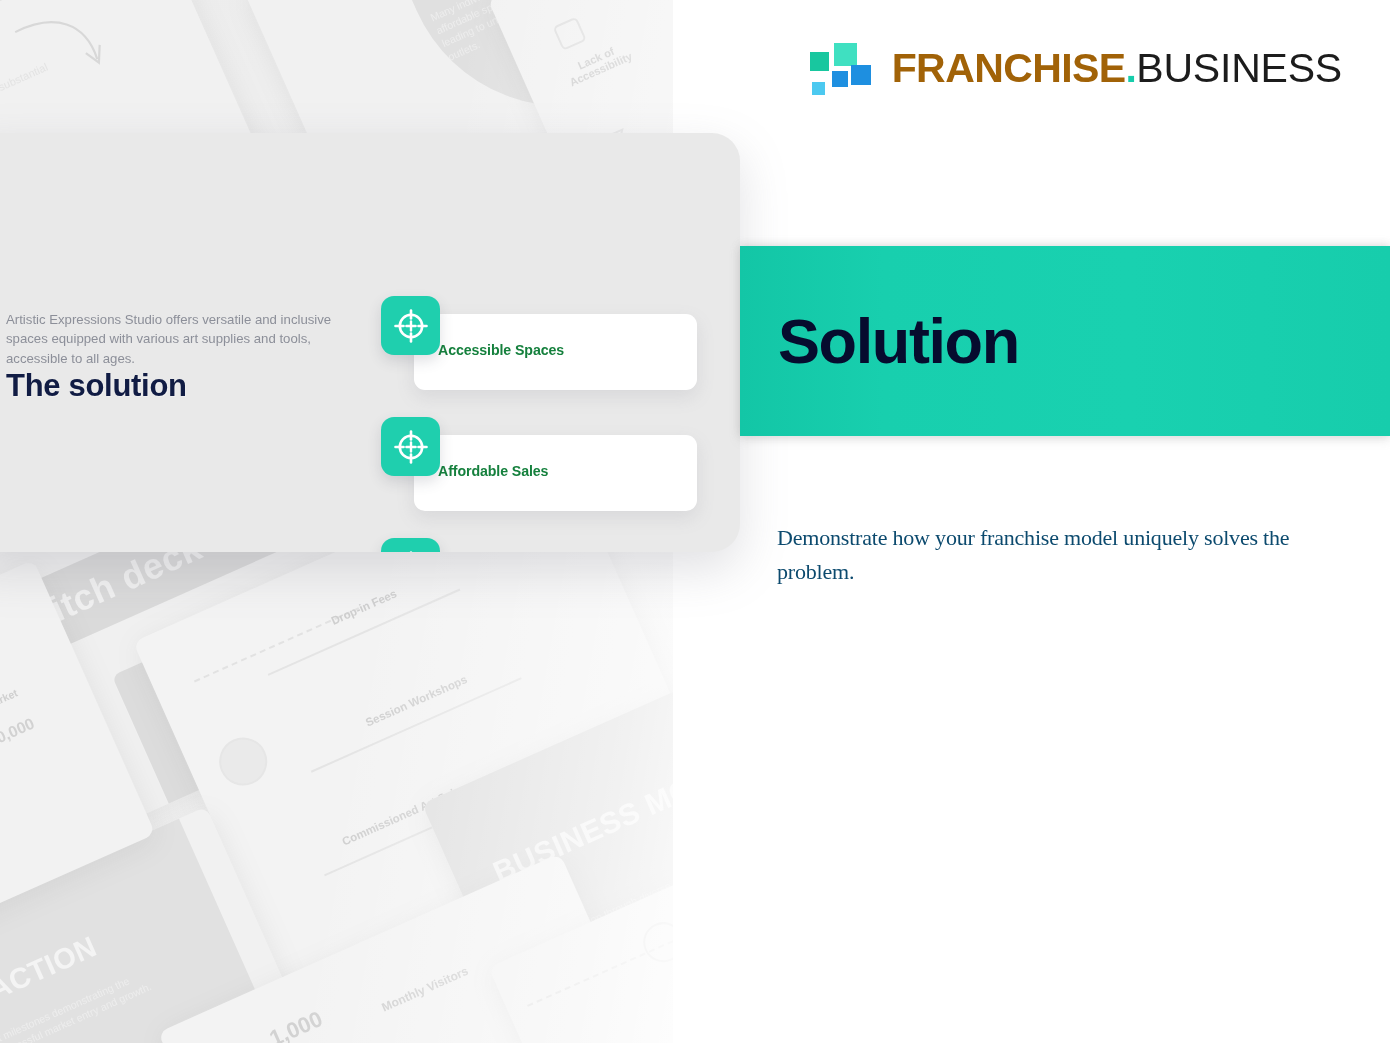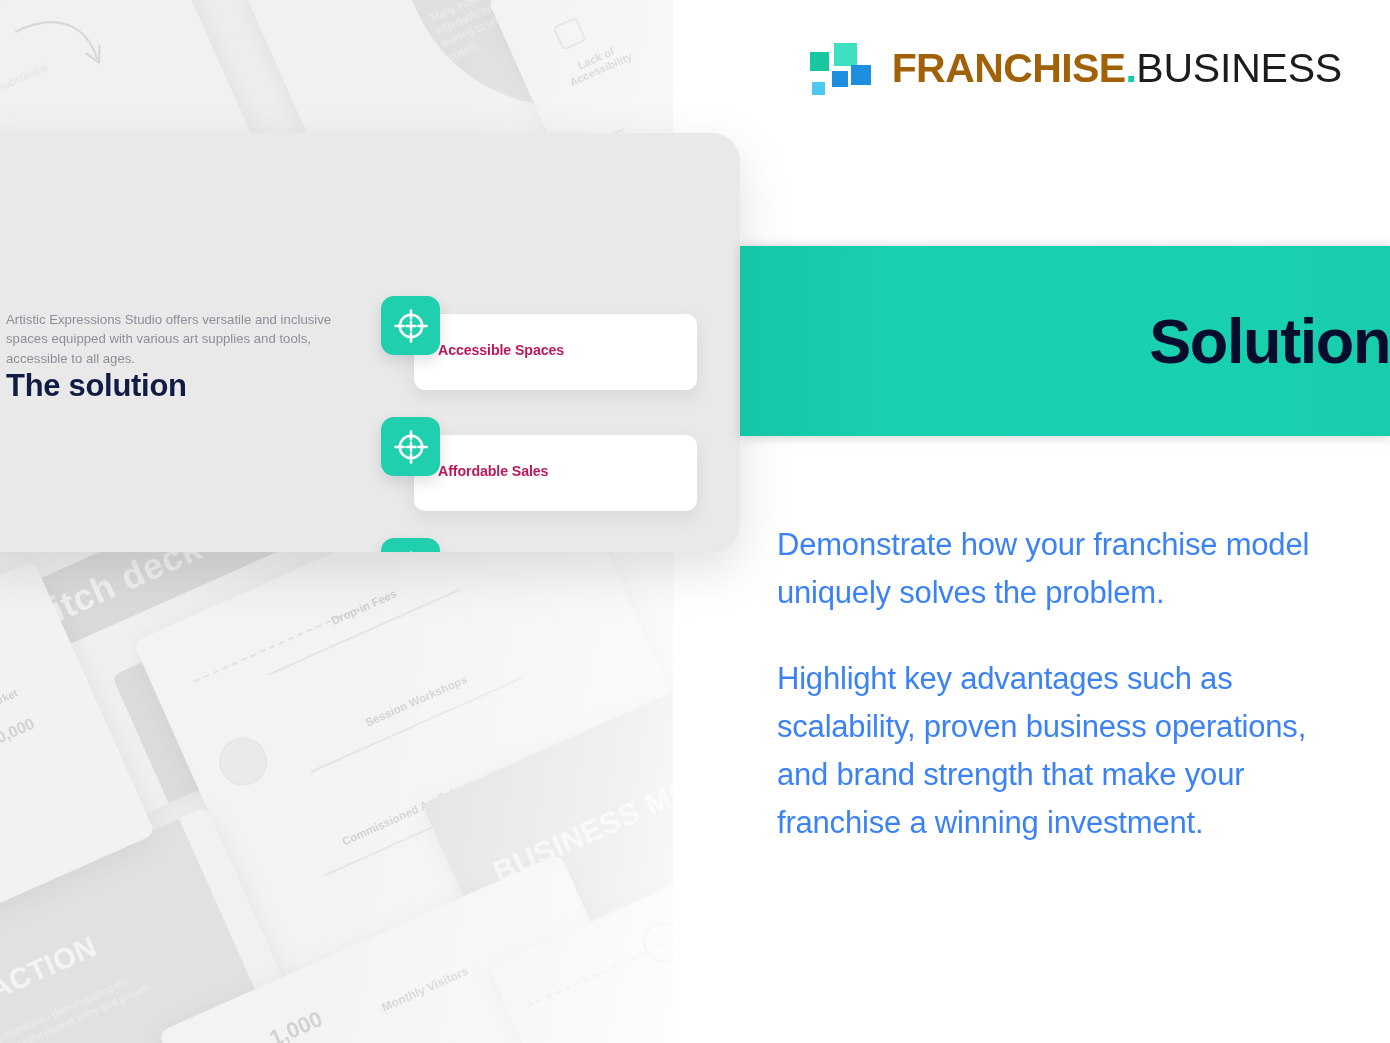--- a/index.html
+++ b/index.html
@@ -76,21 +76,21 @@
     color:#8c8f99; font-weight:400;
   }
   .feat-row{ position:absolute; }
   .feat-card{
     position:absolute; left:33px; top:18px; width:283px; height:76px;
     background:#fff; border-radius:11px;
     box-shadow:0 7px 18px rgba(120,120,135,.15);
   }
   .feat-card-label{
     position:absolute; left:57px; top:46px;
-    font-size:14.2px; font-weight:800; color:#be185d;
+    font-size:14.2px; font-weight:800; color:#15803d;
     white-space:nowrap; letter-spacing:-.1px;
   }
   .feat-icon{
     position:absolute; left:0; top:0; width:59px; height:59px;
     background:#1fcfae; border-radius:13px;
     box-shadow:0 6px 14px rgba(60,70,90,.16);
     display:flex; align-items:center; justify-content:center;
     z-index:2;
   }
   .feat-icon svg{ display:block; }
@@ -107,33 +107,33 @@
     white-space:nowrap; display:flex; align-items:baseline;
   }
   #logo-text .b{ font-weight:700; color:#a16207; }
   #logo-text .dot{ color:#16cdab; font-weight:700; }
   #logo-text .l{ font-weight:300; color:#1c1c1c; letter-spacing:-.2px;}
 
   #banner{
     position:absolute; left:740px; top:246px; width:650px; height:190px;
     background:linear-gradient(90deg,#13c6a6 0%,#18cfae 22%,#19d1b0 60%,#17cdac 100%);
     box-shadow:0 -2px 8px rgba(150,150,150,.22), 0 3px 10px rgba(150,150,150,.28);
-    display:flex; align-items:center;justify-content:flex-end;
+    display:flex; align-items:center;
   }
   #banner-title{
     margin-left:38px; font-size:63px; font-weight:700;
     color:#060c2e; letter-spacing:-1.4px; line-height:1;
   }
 
   #right-copy{
     position:absolute; left:777px; top:521px; width:540px;
   }
   .copy-p{
-    font-size:31px; line-height:1.55; color:#3b82f6;
-    font-weight:400; letter-spacing:-.2px;
+    font-size:22px; line-height:1.55; color:#0c4a6e;
+    font-weight:400; letter-spacing:-.2px;font-family:Liberation Serif, serif;
   }
   .copy-p + .copy-p{ margin-top:38px; }
 </style>
 </head>
 <body>
 
 <div id="left-bg">
 
   <div class="bgslide" style="left:-210px; top:-40px; width:430px; height:300px; transform:rotate(-24deg); background:#f1f1f1;">
     <div class="bg-title" style="left:26px; top:22px; font-size:30px; color:#e0e0e0;">Serviceable Obtainable Market (SOM)</div>
@@ -278,14 +278,13 @@
       <span class="l">BUSINESS</span>
   </div>
 </div>
 
 <div id="banner">
   <div id="banner-title">Solution</div>
 </div>
 
 <div id="right-copy">
   <p class="copy-p">Demonstrate how your franchise model uniquely solves the problem.</p>
-  <p class="copy-p">Highlight key advantages such as scalability, proven business operations, and brand strength that make your franchise a winning investment.</p>
 </div>
 
 </body></html>

